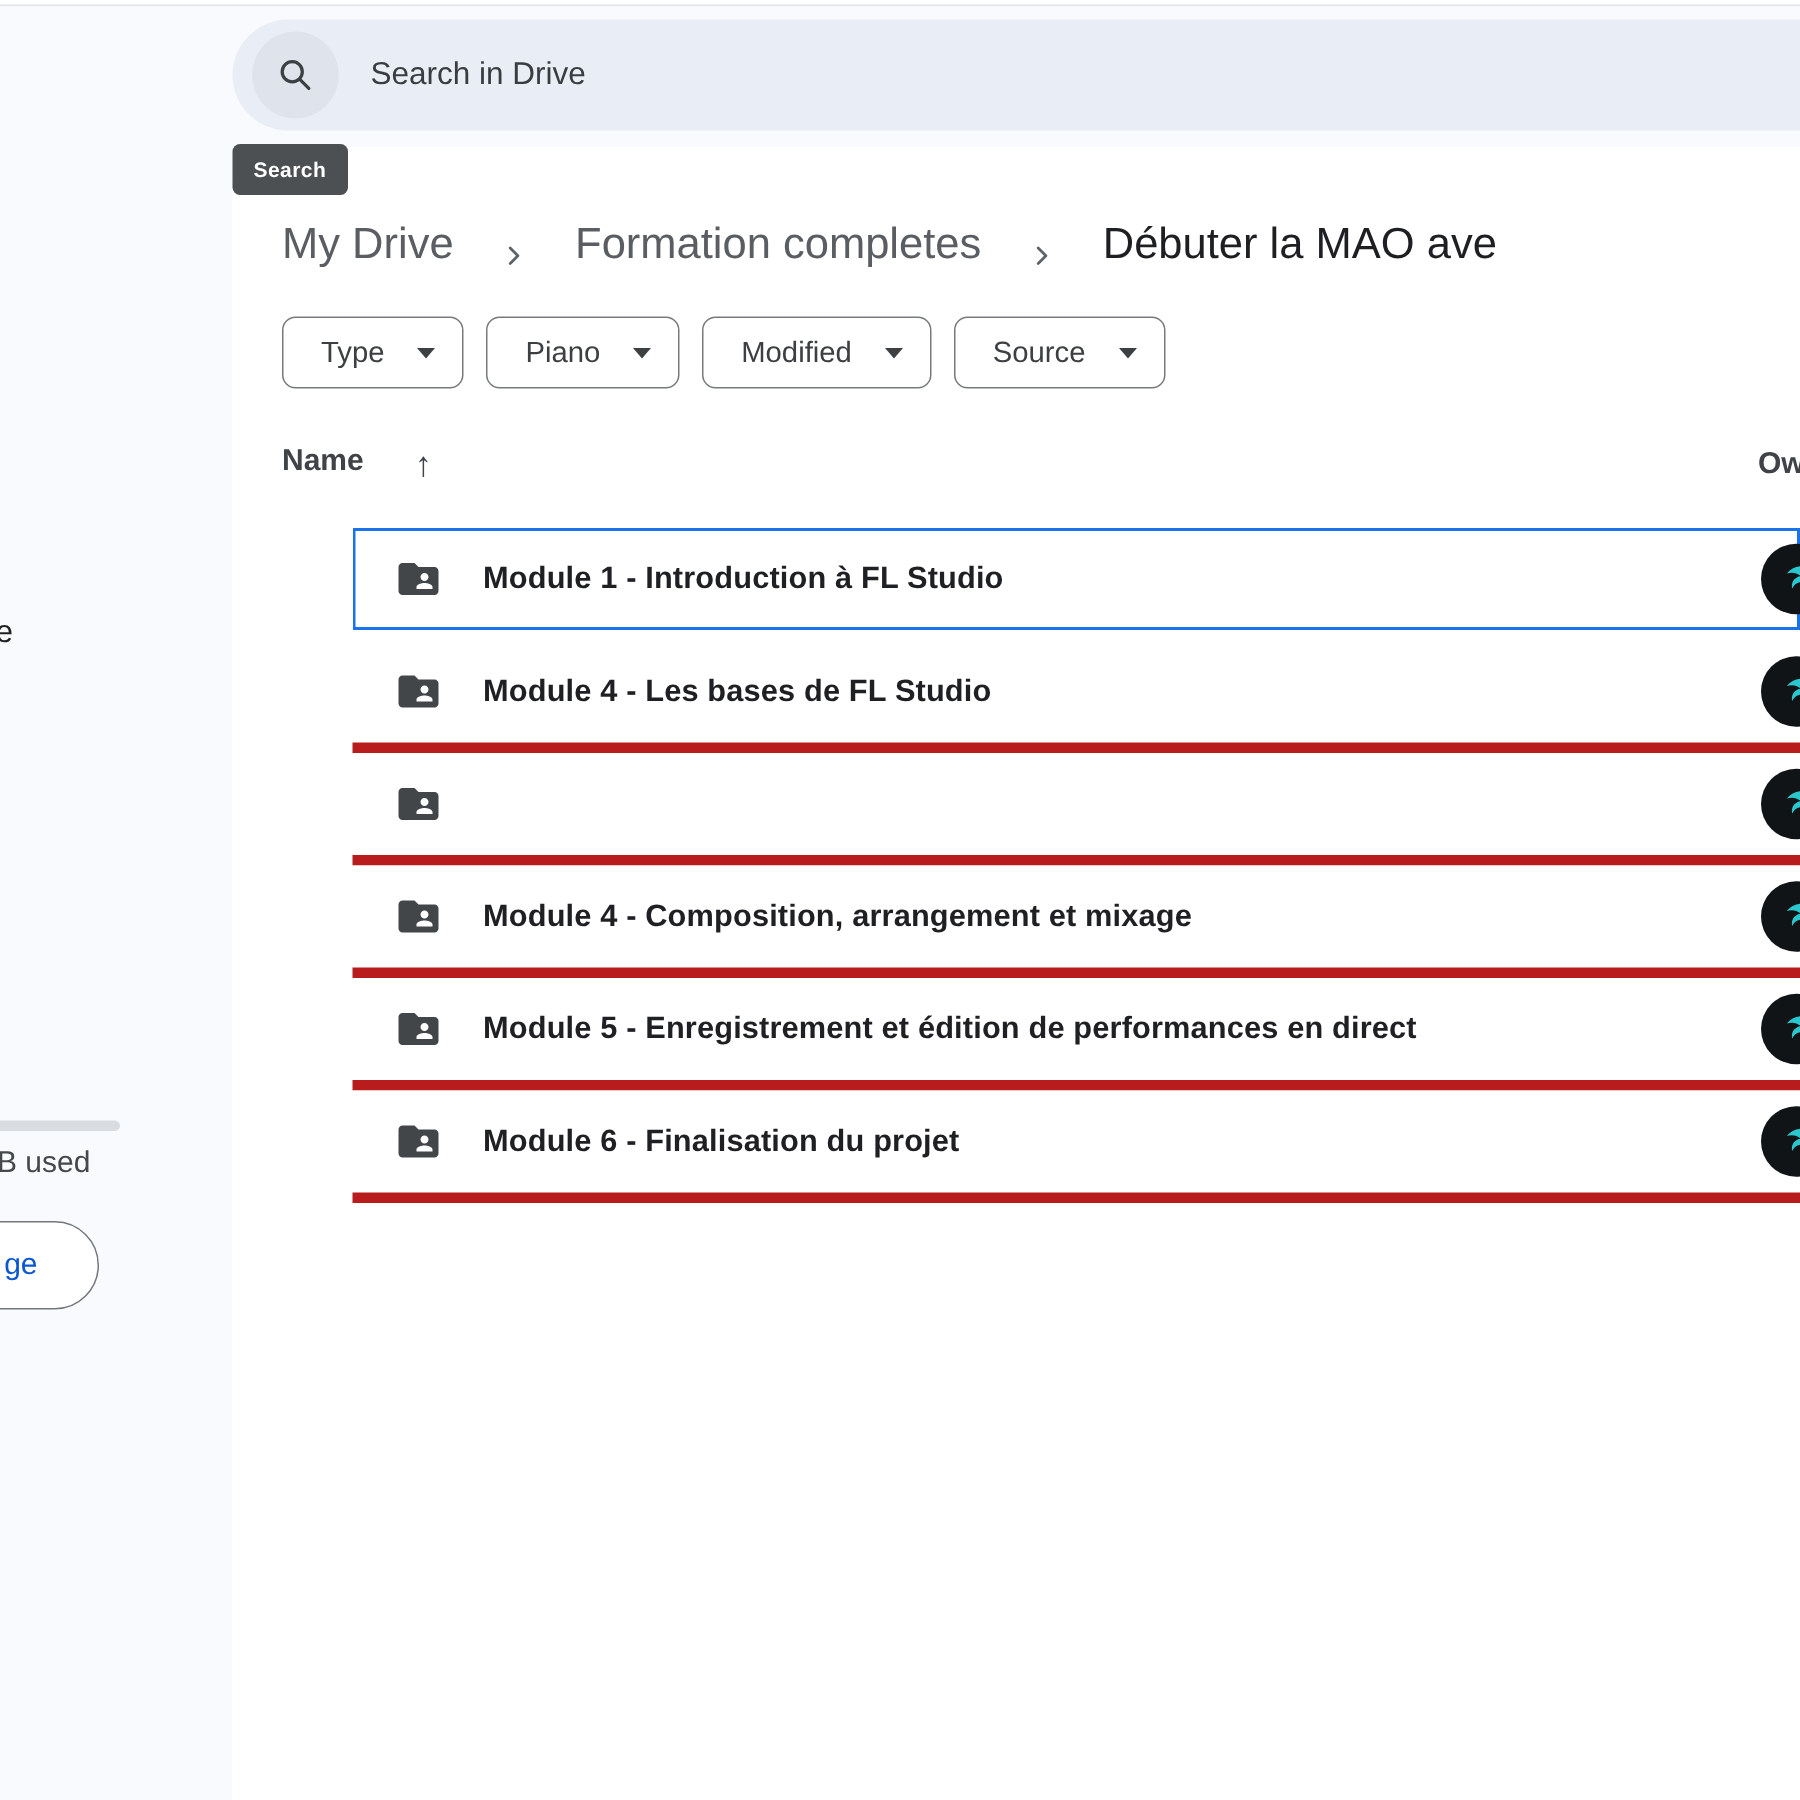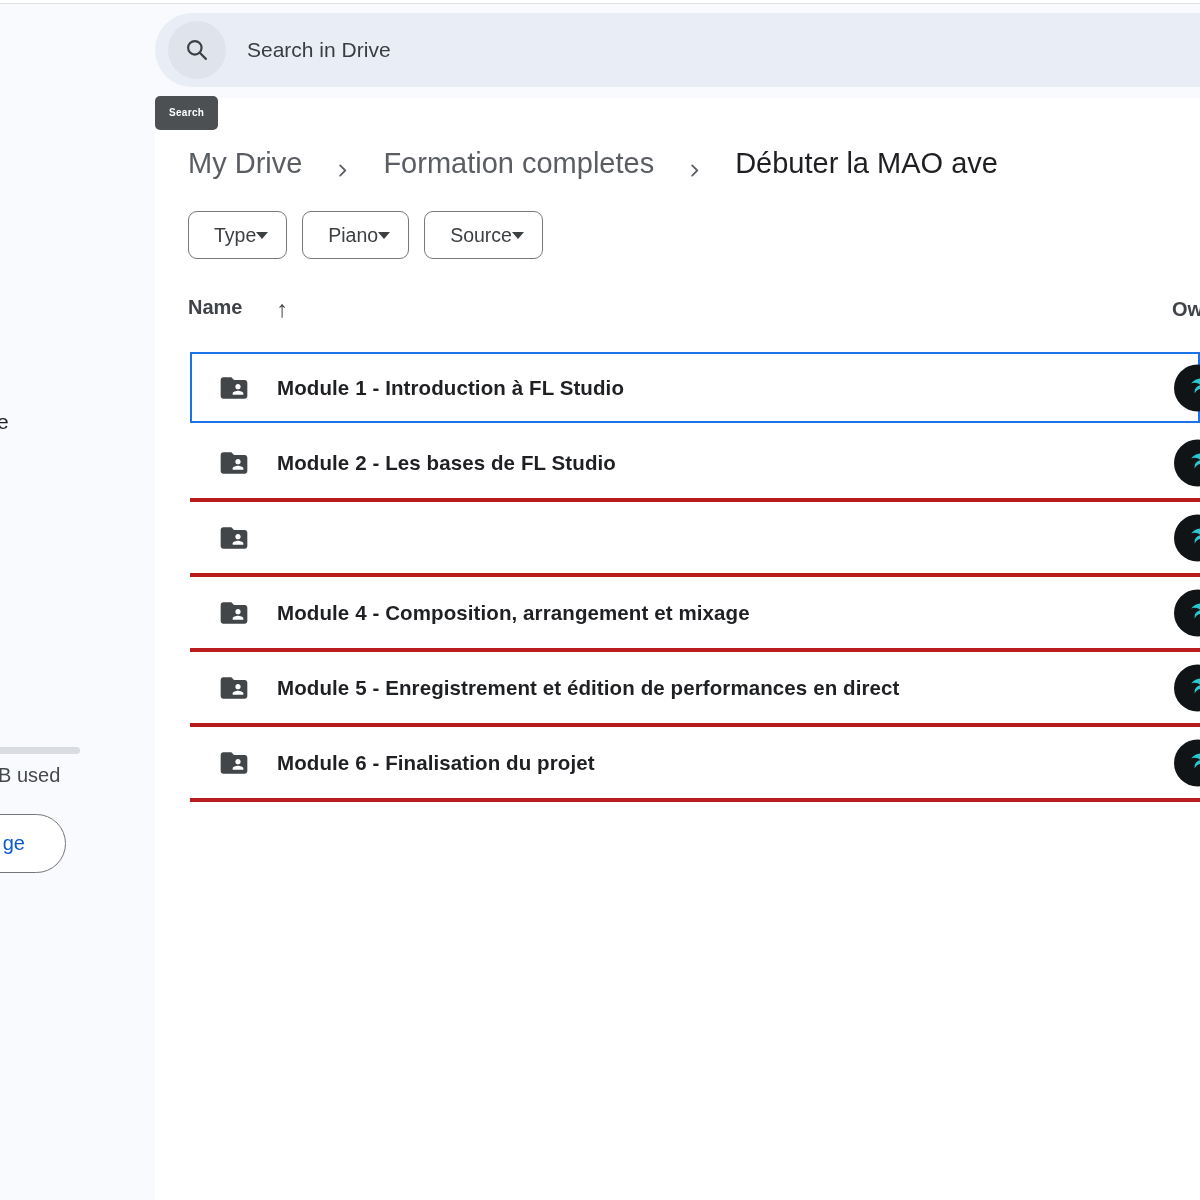--- a/index.html
+++ b/index.html
@@ -10,52 +10,52 @@
   
   .top-strip { position:absolute; top:0; left:0; right:0; height:4px; background:#FFFFFF; border-bottom:1px solid #E1E3E6; }
 
   
   .searchbar { position:absolute; left:155px; top:13px; right:0; height:74px; background:#E9EEF6; border-radius:37px 0 0 37px; display:flex; align-items:center; }
   .search-icon-btn { width:58px; height:58px; margin-left:13px; border-radius:50%; background:#DFE4EC; border:none; display:flex; align-items:center; justify-content:center; cursor:pointer; flex:0 0 auto; }
   .search-input { flex:1; height:100%; background:transparent; border:none; outline:none; font-family:inherit; font-size:21px; color:#701a75; padding-left:21px; }
   .search-input::placeholder { color:#393D41; opacity:1; }
 
   
-  .tooltip { position:absolute; left:155px; top:96px; height:34px; line-height:34px; padding:0 14px; background:#4C5053; color:#FFFFFF; font-size:10px; font-weight:700; letter-spacing:.3px; border-radius:5px; z-index:5; }
+  .tooltip { position:absolute; left:155px; top:96px; height:34px; line-height:34px; padding:0 14px; background:#4C5053; color:#FFFFFF; font-size:14px; font-weight:700; letter-spacing:.3px; border-radius:5px; z-index:5; }
 
   
   .sidebar { position:absolute; left:0; top:5px; width:155px; bottom:0; }
   .side-nav-fragment { position:absolute; left:-3px; top:405px; font-size:21px; color:#1F1F1F; cursor:pointer; }
   .storage-bar { position:absolute; left:0; top:742px; width:80px; height:7px; background:#D9DDE2; border-radius:0 4px 4px 0; }
   .storage-used { position:absolute; left:-2px; top:759px; font-size:20px; color:#46494C; }
   .storage-btn { position:absolute; left:-52px; top:809px; width:118px; height:59px; border-radius:30px; border:1px solid #73777B; background:#FFFFFF; color:#0B57D0; font-family:inherit; font-size:20px; display:flex; align-items:center; justify-content:flex-end; padding-right:40px; cursor:pointer; }
 
   
   .panel { position:absolute; left:155px; top:98px; right:0; bottom:0; background:#FFFFFF; border-top-left-radius:18px; }
 
   
   .breadcrumb { position:absolute; left:33px; top:36px; height:46px; display:flex; align-items:flex-end; white-space:nowrap; }
   .crumb { font-size:29px; color:#5A5E63; cursor:pointer; }
   .crumb.current { color:#1E1F22; }
   .crumb-sep { margin:0 31px; display:flex; align-items:center; }
 
   
   .chips { position:absolute; left:33px; top:113px; display:flex; gap:15px; }
-  .chip { height:48px; border:1px solid #767A7E; border-radius:9px; background:#FFFFFF; display:flex; align-items:center; padding:0 18px 0 25px; font-family:inherit; font-size:19.5px; color:#3C4043; cursor:pointer; }
+  .chip { height:48px; border:1px solid #767A7E; border-radius:9px; background:#FFFFFF; display:flex; align-items:center; gap:22px; padding:0 18px 0 25px; font-family:inherit; font-size:19.5px; color:#3C4043; cursor:pointer; }
   .chip .caret { width:0; height:0; border-left:6px solid transparent; border-right:6px solid transparent; border-top:7px solid #3C4043; }
 
   
   .colhead { position:absolute; left:0; right:0; top:198px; height:44px; }
   .col-name { position:absolute; left:33px; top:0; display:flex; align-items:flex-start; gap:34px; background:none; border:none; font-family:inherit; font-size:20px; font-weight:600; color:#3F4246; cursor:pointer; }
   .sort-arrow { font-size:23px; font-weight:400; color:#3F4246; }
   .col-owner { position:absolute; left:1017px; top:2px; font-size:20px; font-weight:600; color:#3F4246; cursor:pointer; }
 
   
   .rows { position:absolute; left:35px; top:254px; right:0; }
-  .row { position:relative; height:75px; display:flex; align-items:center; border-bottom:4px solid #b91c1c; cursor:pointer; background:#FFFFFF; }
+  .row { position:relative; height:75px; display:flex; align-items:center; border-bottom:7px solid #b91c1c; cursor:pointer; background:#FFFFFF;margin-left:45px; }
   .row.selected { box-shadow:inset 0 0 0 2px #1A73E8; border-bottom-color:#FFFFFF; }
   .row-icon { margin-left:28px; width:32px; height:32px; display:flex; align-items:center; justify-content:center; flex:0 0 auto; }
   .row-name { margin-left:27px; font-size:20.5px; font-weight:600; color:#1F2023; letter-spacing:.1px; white-space:nowrap; }
   .shared-icon { margin-left:16px; display:flex; align-items:center; }
   .avatar { position:absolute; right:-21px; top:50%; transform:translateY(-50%); width:47px; height:47px; border-radius:50%; background:#101416; display:flex; align-items:center; justify-content:center; overflow:hidden; }
 </style>
 </head>
 <body>
 
 <div class="stage">
@@ -104,20 +104,24 @@
     <div class="chips" id="chips">
         <button class="chip">
           <span>Type</span>
           <span class="caret"></span>
         </button>
         <button class="chip">
           <span>Piano</span>
           <span class="caret"></span>
         </button>
         <button class="chip">
+          <span>Modified</span>
+          <span class="caret"></span>
+        </button>
+        <button class="chip">
           <span>Source</span>
           <span class="caret"></span>
         </button>
       </div>
 
     <div class="colhead">
       <button class="col-name">
         <span>Name</span>
         <span class="sort-arrow">↑</span>
       </button>
@@ -140,21 +144,21 @@
       </svg>
     </span>
   </div>
         <div class="row">
     <span class="row-icon">
       <svg class="ic-folder" width="32" height="32" viewBox="0 0 24 24">
         <path fill="#424649" d="M20 6h-8l-2-2H4c-1.1 0-2 .9-2 2v12c0 1.1.9 2 2 2h16c1.1 0 2-.9 2-2V8c0-1.1-.9-2-2-2zm-5 3c1.1 0 2 .9 2 2s-.9 2-2 2-2-.9-2-2 .9-2 2-2zm4 8h-8v-1c0-1.33 2.67-2 4-2s4 .67 4 2v1z"></path>
       </svg>
 
     </span>
-    <span class="row-name">Module 2 - Les bases de FL Studio</span>
+    <span class="row-name">Module 4 - Les bases de FL Studio</span>
 
     <span class="avatar">
       <svg width="30" height="30" viewBox="0 0 24 24">
         <path fill="#2BC7CE" d="M21.5 7.2c-4.6-3.9-11.6-3.1-14.9 1.5 2.6-1 5.7-.4 7.3 1.4-3.5.7-5.1 3.4-4.5 6.6 1.1-2.4 3-3.6 5.7-3.5 3.4.1 5.9-2.3 6.4-6z"></path>
       </svg>
     </span>
   </div>
         <div class="row">
     <span class="row-icon">
       <svg class="ic-folder" width="32" height="32" viewBox="0 0 24 24">

